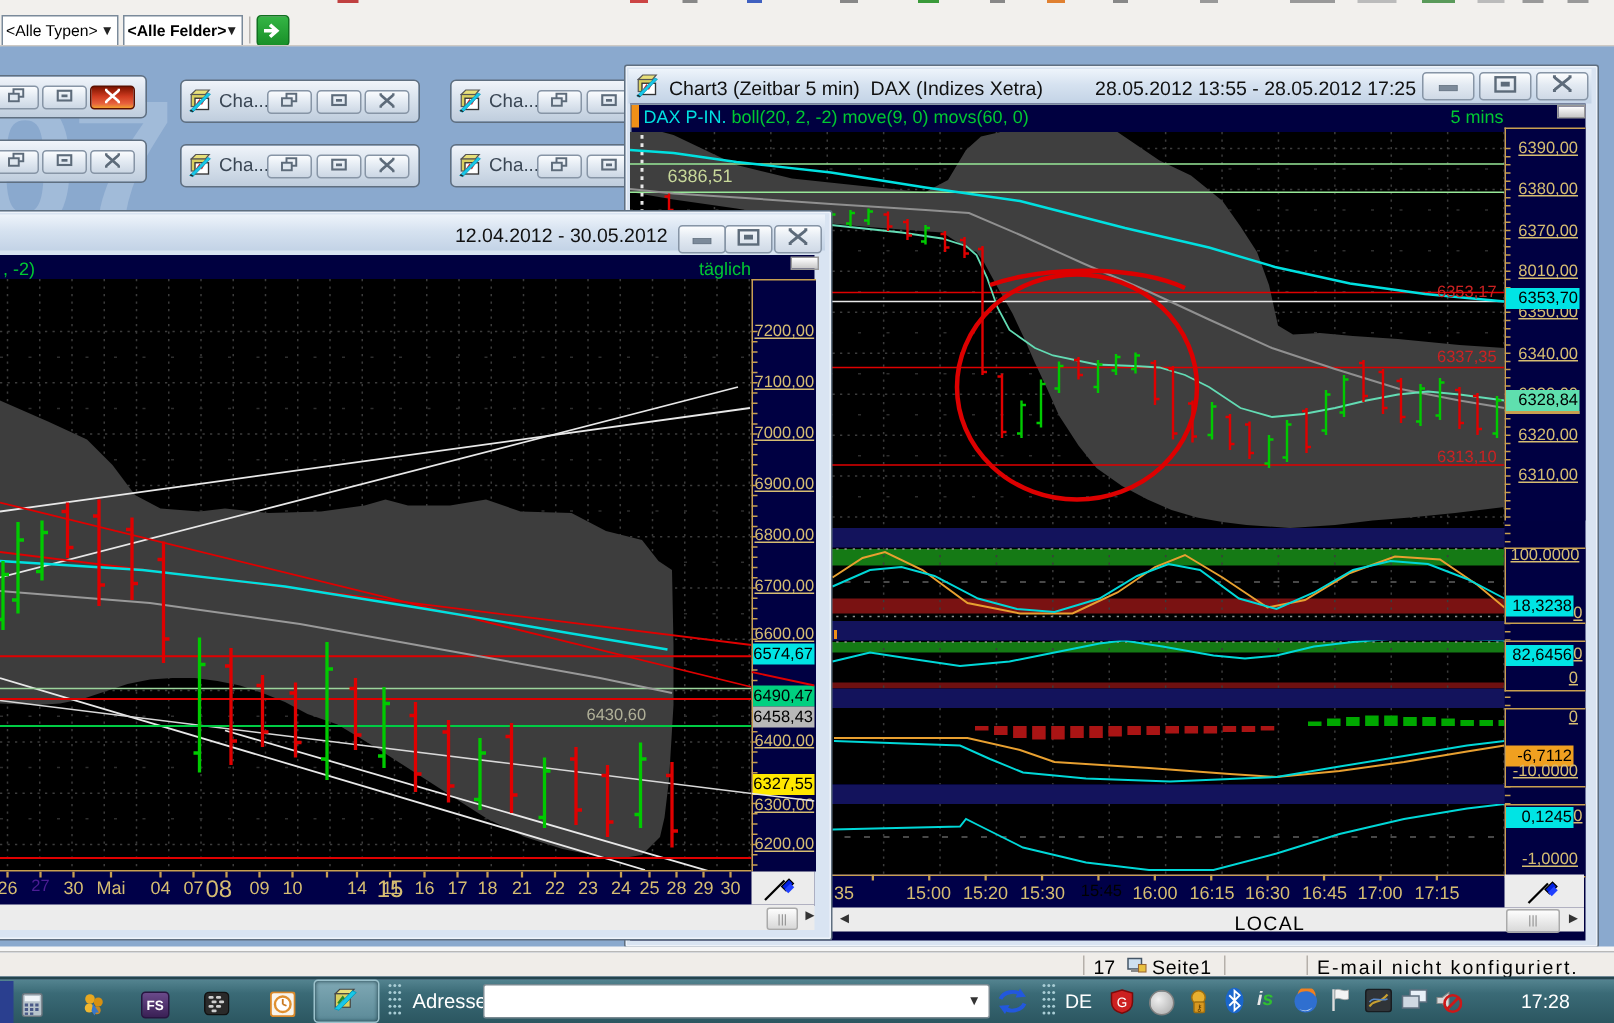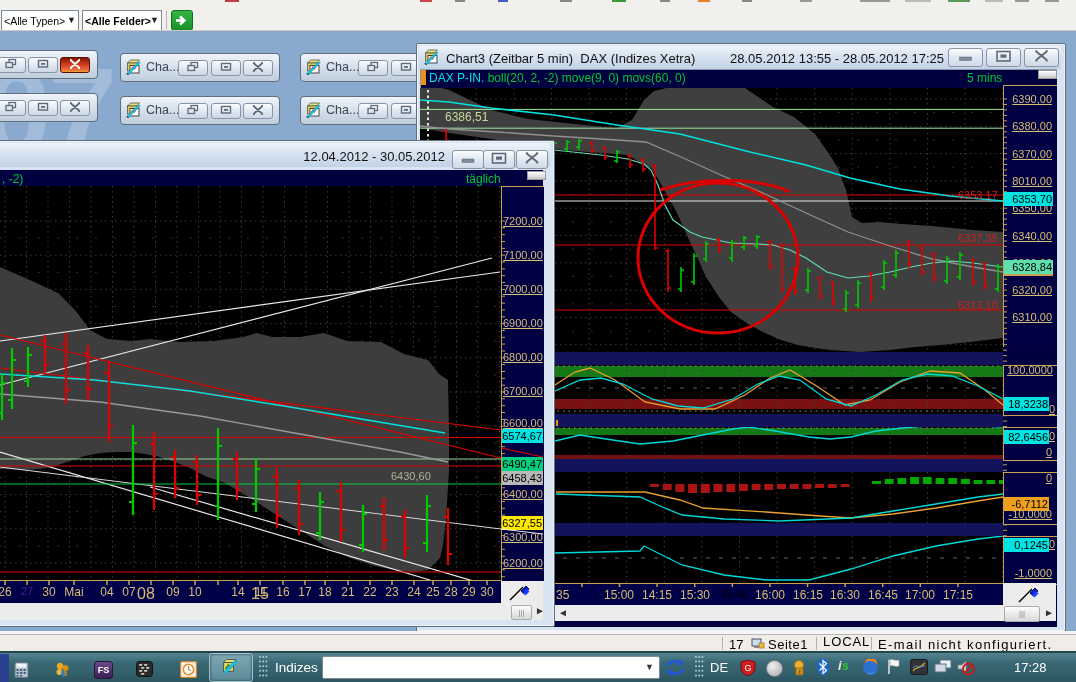--- a/index.html
+++ b/index.html
@@ -453,21 +453,21 @@
 <div class="sc" style="left:1007px;top:446px;width:45px;">0</div>
 <div class="sc" style="left:1007px;top:472px;width:45px;">0</div>
 <div class="hl" style="left:1004px;top:497px;width:44px;background:#f0a020;line-height:14px;">-6,7112</div>
 <div class="sc" style="left:1007px;top:508px;width:45px;">-10,0000</div>
 <div class="hl" style="left:1004px;top:538px;width:44px;background:#00e4e4;line-height:14px;">0,1245</div>
 <div class="sc" style="left:1043px;top:538px;width:12px;">0</div>
 <div class="sc" style="left:1007px;top:567px;width:45px;">-1,0000</div>
 <div class="abs" style="left:420px;top:583px;width:583px;height:22px;background:#000048;border-top:1px solid #c8a050;"></div>
 <div class="abs" style="left:556px;top:588px;font-size:12px;color:#d6bd72;">35</div>
 <div class="abs" style="left:604px;top:588px;width:32px;text-align:left;font-size:12px;color:#d6bd72;">15:00</div>
-<div class="abs" style="left:641px;top:588px;width:32px;text-align:center;font-size:12px;color:#d6bd72;">14:15</div>
+<div class="abs" style="left:641px;top:588px;width:32px;text-align:center;font-size:12px;color:#d6bd72;">15:20</div>
 <div class="abs" style="left:679px;top:588px;width:32px;text-align:center;font-size:12px;color:#d6bd72;">15:30</div>
 <div class="abs" style="left:716px;top:588px;width:32px;text-align:right;font-size:11px;color:#000000;">15:45</div>
 <div class="abs" style="left:754px;top:588px;width:32px;text-align:center;font-size:12px;color:#d6bd72;">16:00</div>
 <div class="abs" style="left:792px;top:588px;width:32px;text-align:center;font-size:12px;color:#d6bd72;">16:15</div>
 <div class="abs" style="left:829px;top:588px;width:32px;text-align:center;font-size:12px;color:#d6bd72;">16:30</div>
 <div class="abs" style="left:867px;top:588px;width:32px;text-align:center;font-size:12px;color:#d6bd72;">16:45</div>
 <div class="abs" style="left:904px;top:588px;width:32px;text-align:center;font-size:12px;color:#d6bd72;">17:00</div>
 <div class="abs" style="left:942px;top:588px;width:32px;text-align:center;font-size:12px;color:#d6bd72;">17:15</div>
 <svg class="abs" style="left:420px;top:583px;" width="583" height="6" viewBox="0 0 583 6">
     <line x1="161.9" y1="0" x2="161.9" y2="4" stroke="#c8a050" stroke-width="1.5"></line>
@@ -676,21 +676,21 @@
 <div class="abs" style="left:729px;top:637px;font-size:13px;color:#000;">17</div>
 <svg class="abs" style="left:751px;top:638px;" width="14" height="11" viewBox="0 0 14 11">
     <rect x="1" y="1" width="9" height="7" fill="#cfe0f0" stroke="#456" stroke-width="1"></rect>
     <rect x="3" y="8" width="5" height="2" fill="#888"></rect>
     <rect x="8" y="5" width="5" height="5" fill="#e8c040" stroke="#963" stroke-width="0.7"></rect>
   </svg>
 <div class="abs" style="left:768px;top:637px;font-size:13px;letter-spacing:0.5px;color:#000;">Seite1</div>
 <div class="abs" style="left:722px;top:637px;width:1px;height:13px;background:#b5b0aa;"></div>
 <div class="abs" style="left:816px;top:637px;width:1px;height:13px;background:#b5b0aa;"></div>
 <div class="abs" style="left:871px;top:637px;width:1px;height:13px;background:#b5b0aa;"></div>
-<div class="abs" style="left:823px;top:634px;font-size:13px;letter-spacing:0.9px;color:#000;">LOCAL</div>
+<div class="abs" style="left:823px;top:608px;font-size:13px;letter-spacing:0.9px;color:#000;">LOCAL</div>
 <div class="abs" style="left:878px;top:637px;font-size:13px;letter-spacing:1.35px;color:#000;">E-mail nicht konfiguriert.</div>
 <div class="abs" style="left:0;top:651px;width:1076px;height:31px;background:linear-gradient(#548490,#3a6a76 30%,#2a545e);border-top:2px solid #24454e;"></div>
 <div class="abs" style="left:0;top:654px;width:9px;height:28px;background:#2a3f8f;"></div>
 <svg class="abs" style="left:14px;top:662px;" width="15" height="16" viewBox="0 0 15 16">
     <rect x="1" y="0.5" width="13" height="15" rx="1.5" fill="#b8c4cc" stroke="#6a767e"></rect>
     <rect x="2.5" y="2" width="10" height="3.5" fill="#eef4f8"></rect>
     <g fill="#4a5a88">
       <rect x="2.5" y="7" width="2.2" height="2"></rect>
       <rect x="6" y="7" width="2.2" height="2"></rect>
       <rect x="9.5" y="7" width="2.2" height="2"></rect>
@@ -743,21 +743,21 @@
     <circle cx="2.0" cy="11.2" r="1" fill="#a9cdd5"></circle>
     <circle cx="5.2" cy="11.2" r="1" fill="#a9cdd5"></circle>
     <circle cx="8.4" cy="11.2" r="1" fill="#a9cdd5"></circle>
     <circle cx="2.0" cy="15.799999999999999" r="1" fill="#a9cdd5"></circle>
     <circle cx="5.2" cy="15.799999999999999" r="1" fill="#a9cdd5"></circle>
     <circle cx="8.4" cy="15.799999999999999" r="1" fill="#a9cdd5"></circle>
     <circle cx="2.0" cy="20.4" r="1" fill="#a9cdd5"></circle>
     <circle cx="5.2" cy="20.4" r="1" fill="#a9cdd5"></circle>
     <circle cx="8.4" cy="20.4" r="1" fill="#a9cdd5"></circle>
   </svg>
-<div class="abs" style="left:275px;top:660px;font-size:13.5px;color:#fff;">Indizes</div>
+<div class="abs" style="left:275px;top:660px;font-size:13.5px;color:#fff;">Adresse</div>
 <div class="abs" style="left:322px;top:656px;width:336px;height:21px;background:#fff;border:1px solid #7a8a92;border-radius:2px;"></div>
 <div class="abs" style="left:645px;top:662px;font-size:9px;color:#333;">▼</div>
 <svg class="abs" style="left:661px;top:656px;" width="28" height="24" viewBox="0 0 28 24">
     <path d="M6,10 C8,5 16,4 19,7" stroke="#2258dd" stroke-width="2.6" fill="none"></path>
     <path d="M19,3 l4,5.5 -7,0.5 z" fill="#2258dd"></path>
     <path d="M22,13 C20,18 12,19 9,16" stroke="#2258dd" stroke-width="2.6" fill="none"></path>
     <path d="M9,20 l-4,-5.5 7,-0.5 z" fill="#2258dd"></path>
   </svg>
 <svg class="abs" style="left:694px;top:655px;" width="12" height="26" viewBox="0 0 12 26">
     <circle cx="2.0" cy="2.0" r="1" fill="#a9cdd5"></circle>

